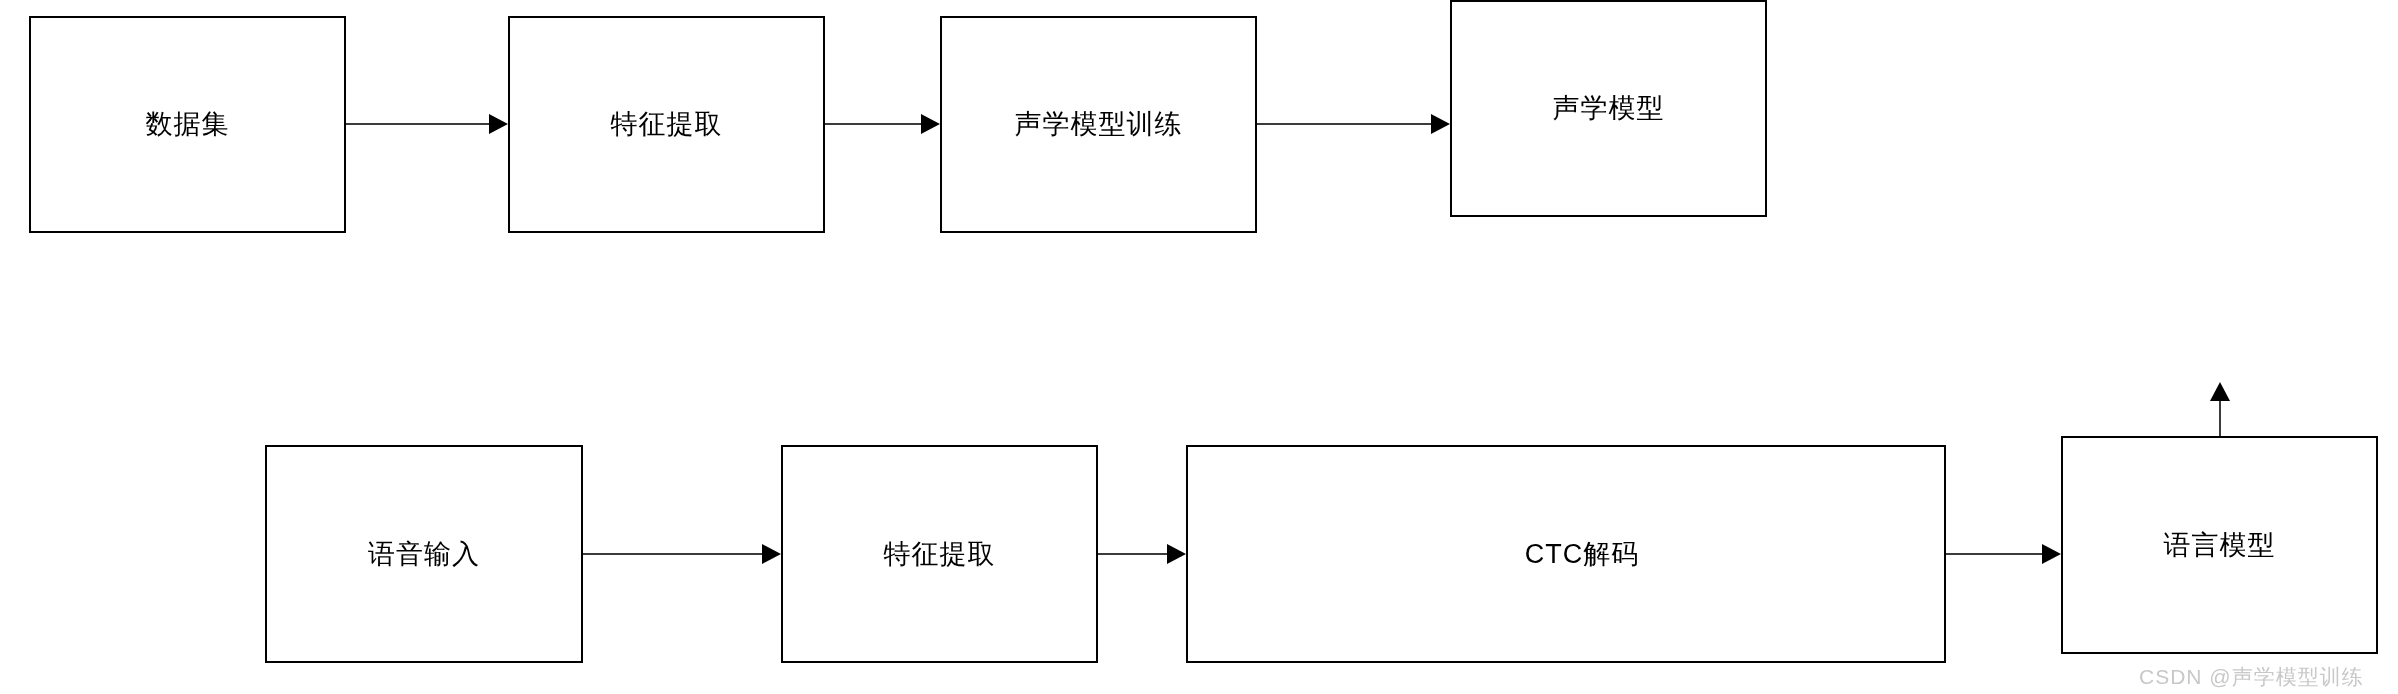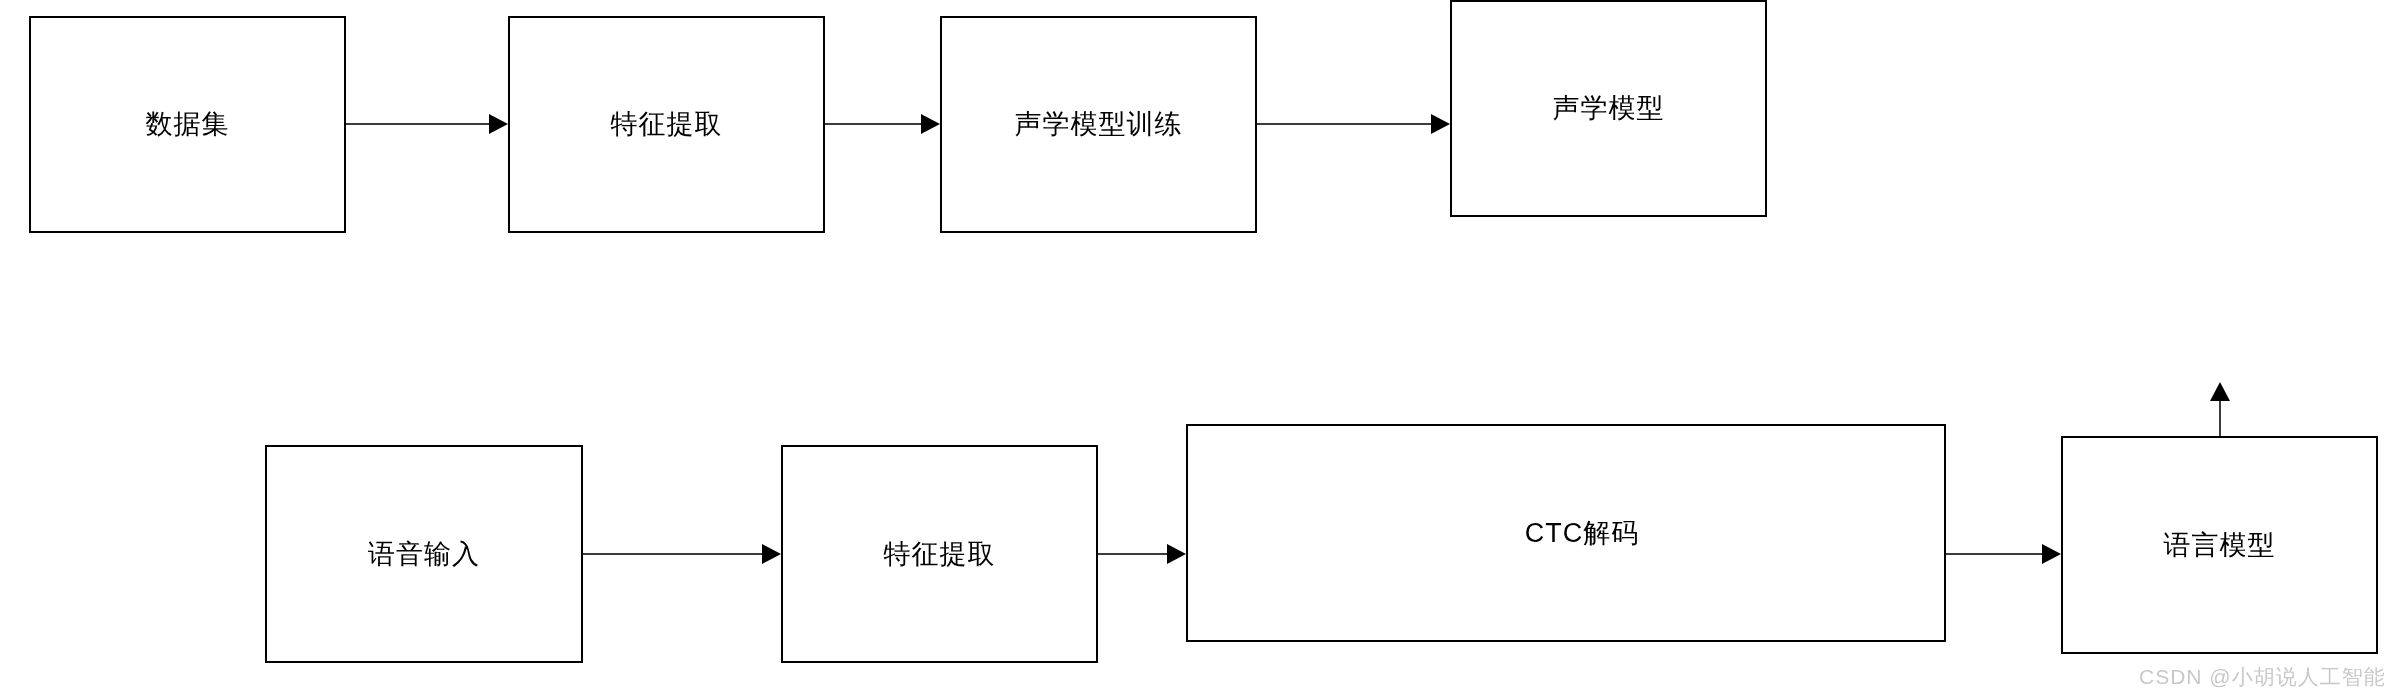--- a/index.html
+++ b/index.html
@@ -112,26 +112,26 @@
   <div class="edge edge-h" style="left:583px; top:553px; width:179px;"></div>
   <div class="arrowhead-right" style="left:762px; top:544px;"></div>
 
   <div class="node" style="left:781px; top:445px; width:317px; height:218px;">
     <span class="node-label">特征提取</span>
   </div>
 
   <div class="edge edge-h" style="left:1098px; top:553px; width:69px;"></div>
   <div class="arrowhead-right" style="left:1167px; top:544px;"></div>
 
-  <div class="node" style="left:1186px; top:424px; width:760px; height:218px;padding-left:32px;">
+  <div class="node" style="left:1186px; top:445px; width:760px; height:218px;padding-left:32px;">
     <span class="node-label">CTC解码</span>
   </div>
 
   <div class="edge edge-h" style="left:1946px; top:553px; width:96px;"></div>
   <div class="arrowhead-right" style="left:2042px; top:544px;"></div>
 
   <div class="node" style="left:2061px; top:436px; width:317px; height:218px;">
     <span class="node-label">语言模型</span>
   </div>
 
-  <div class="watermark" style="left:2139px; top:663px;">CSDN @小胡说人工智能</div>
+  <div class="watermark" style="left:2139px; top:663px;">CSDN @声学模型训练</div>
 
 </div>
 
 </body></html>

